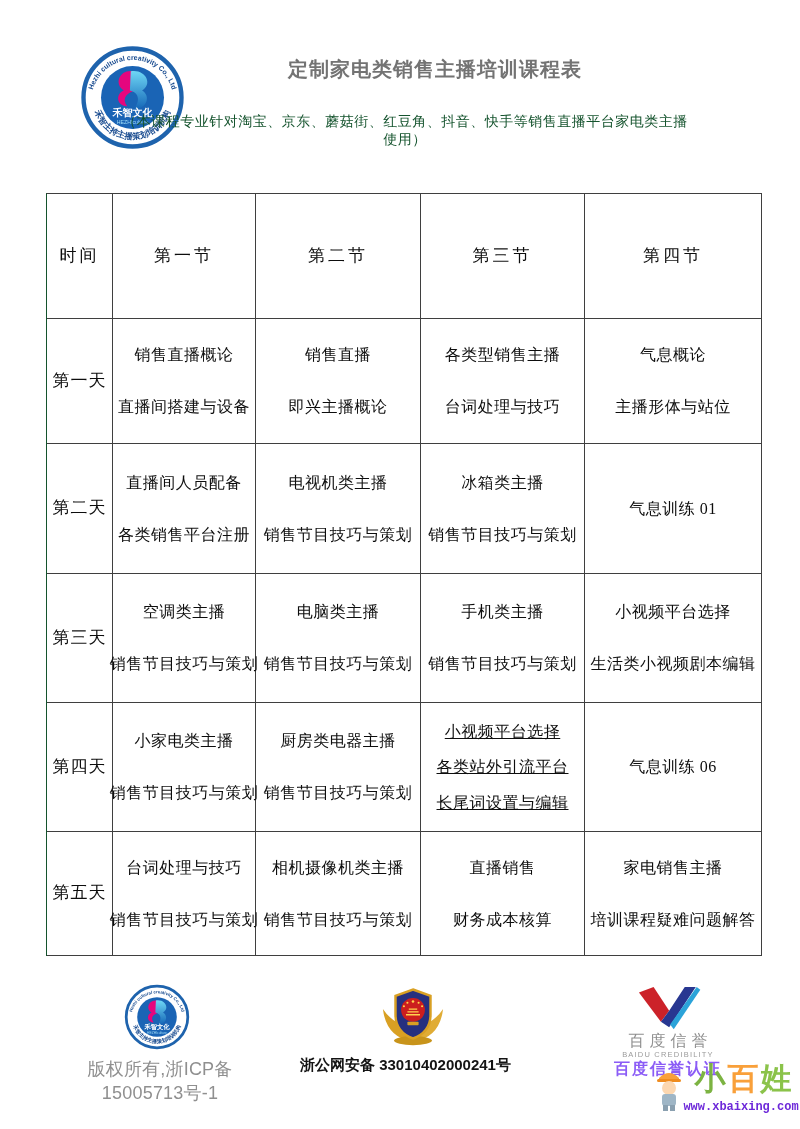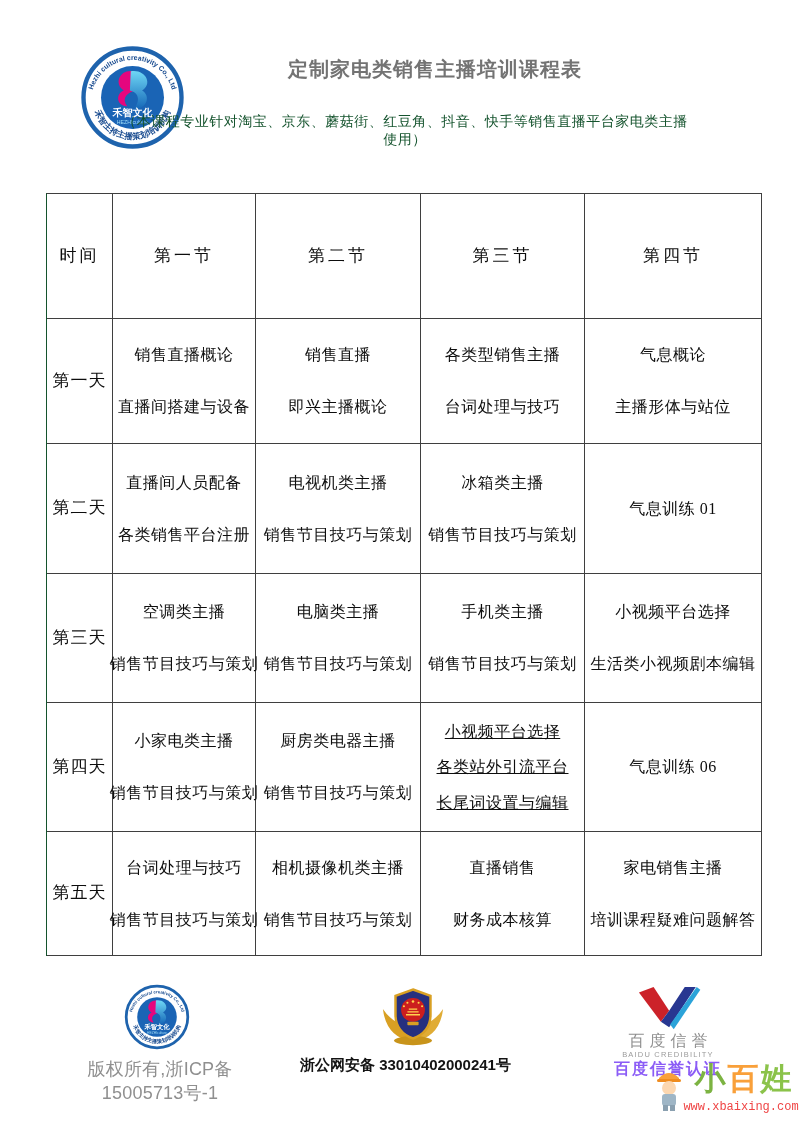--- a/index.html
+++ b/index.html
@@ -70,21 +70,21 @@
   .watermark{position:absolute;left:652px;top:1062px;width:148px;height:60px;}
   .wm-mascot{position:absolute;left:2px;top:6px;}
   .wm-brand{
     position:absolute;left:36px;top:0px;width:112px;text-align:center;
     font-family:"Liberation Sans","DejaVu Sans",sans-serif;
     font-size:31px;font-weight:bold;letter-spacing:2px;line-height:1.1;
   }
   .wm-url{
     position:absolute;left:30px;top:38px;width:118px;text-align:center;
     font-family:"Liberation Mono","DejaVu Sans Mono",monospace;
-    font-size:12px;font-weight:normal;color:#ef4444;
+    font-size:12px;font-weight:bold;color:#6d28d9;
   }
 </style>
 </head>
 <body>
 
 <svg class="hezhi-logo" width="105" height="105" viewBox="0 0 120 120">
   <defs>
     <path id="arcTopA" d="M 13,64 A 47,47 0 0 1 107,64"></path>
     <path id="arcBotA" d="M 16,72 A 45,45 0 0 0 104,72"></path>
     <linearGradient id="cyanGradA" x1="0" y1="0" x2="0" y2="1">

